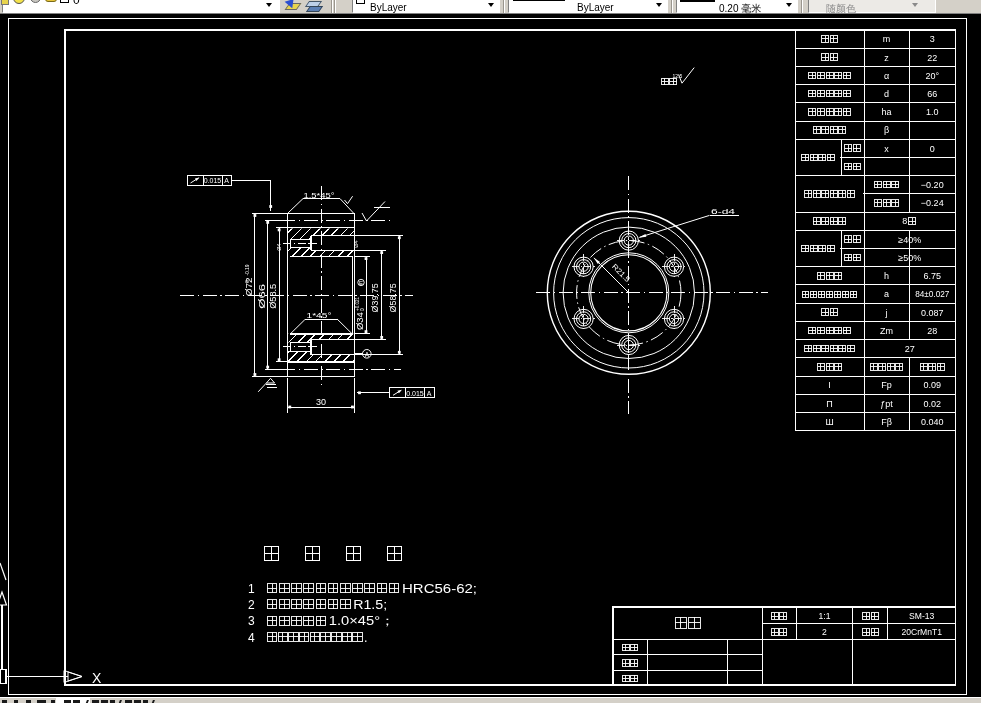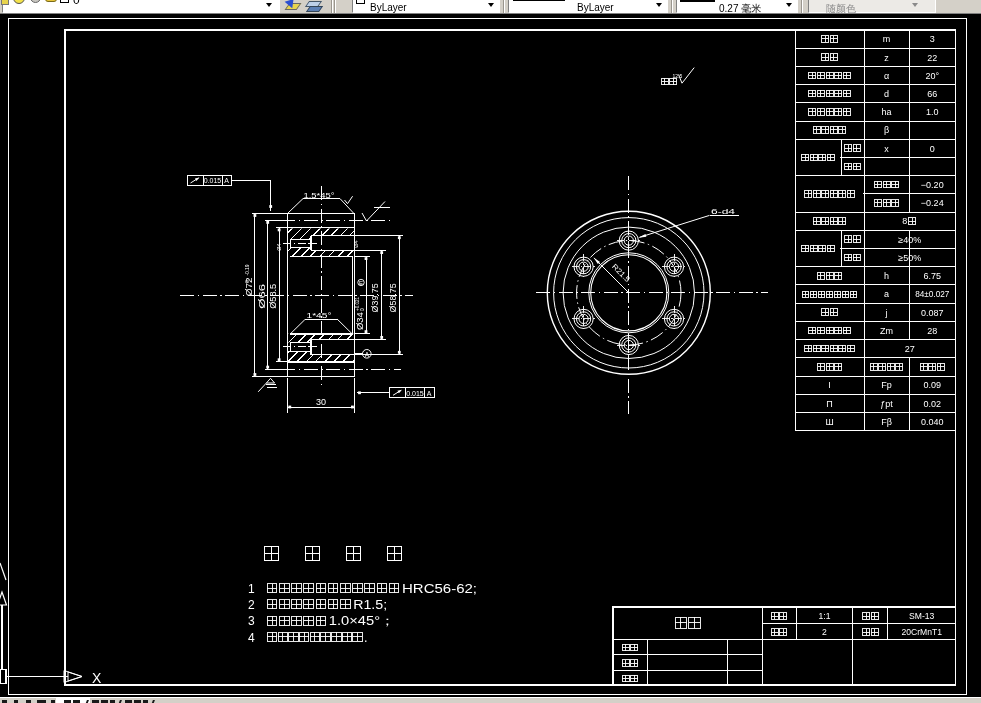--- a/index.html
+++ b/index.html
@@ -40,21 +40,21 @@
  </div>
  <div class="sep" style="left:503px"></div>
  <div class="combo" style="left:508px;width:160px">
   <div style="position:absolute;left:4px;top:5px;width:52px;height:1px;background:#000"></div>
   <span class="ct" style="left:68px">ByLayer</span>
   <div class="dar" style="left:147px"></div>
  </div>
  <div class="sep" style="left:671px"></div>
  <div class="combo" style="left:676px;width:122px">
   <div style="position:absolute;left:3px;top:5px;width:35px;height:2px;background:#000"></div>
-  <span class="ct" style="left:42px">0.27 毫米</span>
+  <span class="ct" style="left:42px">0.20 毫米</span>
   <div class="dar" style="left:109px"></div>
  </div>
  <div class="sep" style="left:801px"></div>
  <div class="combo" style="left:808px;width:128px;background:#eceae6">
   <span class="ct" style="color:#8a8a8a">随颜色</span>
   <div class="dar" style="left:103px;border-top-color:#8a8a8a"></div>
  </div>
 </div>
 <div id="cad">
 <svg width="981" height="682" viewBox="0 15 981 682">

